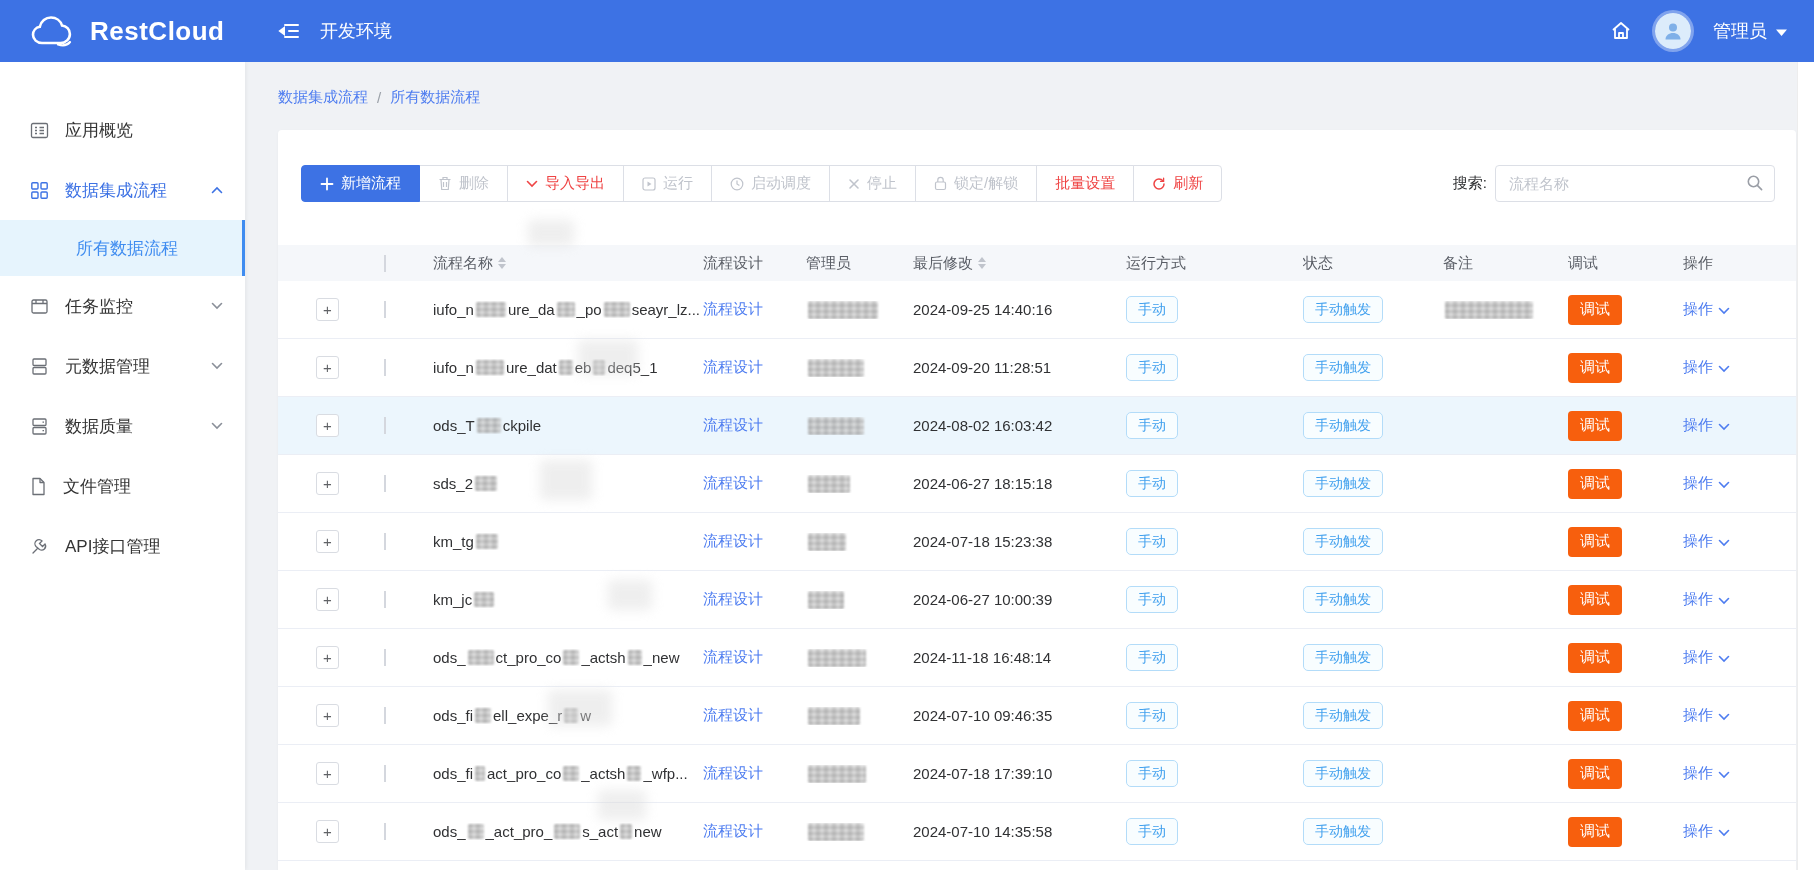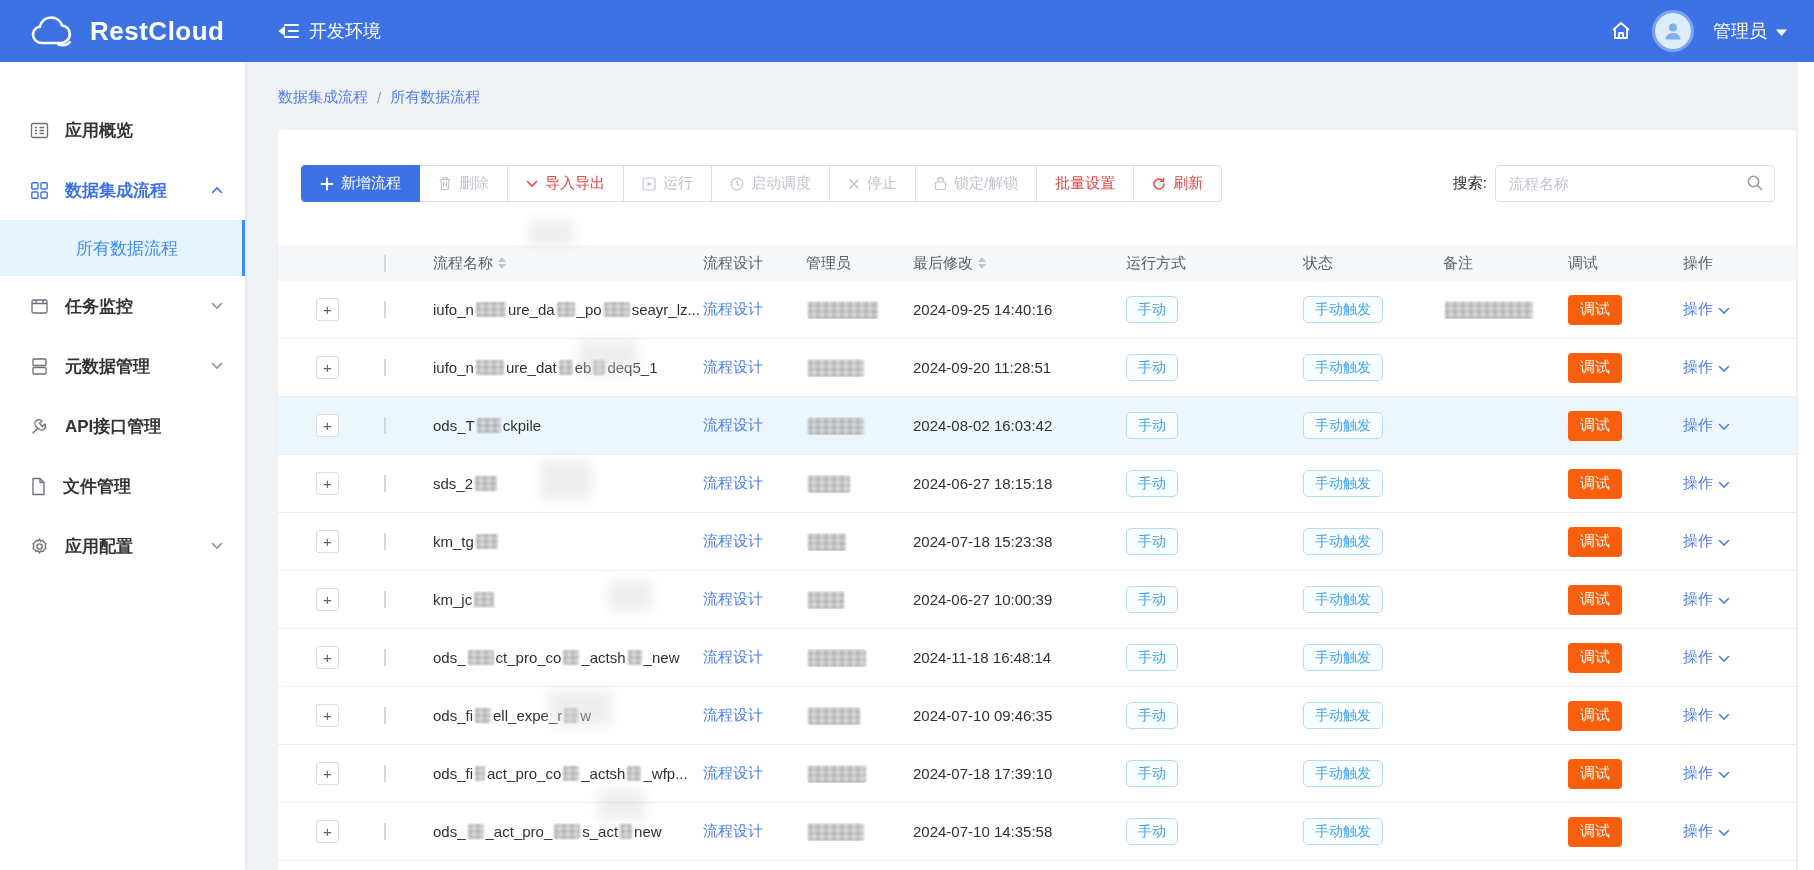--- a/index.html
+++ b/index.html
@@ -5,31 +5,31 @@
   * { margin:0; padding:0; box-sizing:border-box; }
   html,body { width:1814px; height:870px; overflow:hidden; }
   body { font-family:"Liberation Sans","DejaVu Sans",sans-serif; font-size:15px; color:#303133; background:#f0f2f5; }
   #app { position:relative; width:1814px; height:870px; background:#f0f2f5; }
 
   
   #topbar { position:absolute; top:0; left:0; width:1814px; height:62px; background:var(--primary,#3d72e4); display:flex; align-items:center; color:#fff; z-index:5; }
   .logo-wrap { display:flex; align-items:center; gap:12px; padding-left:28px; width:245px; }
   .brand { font-size:26px; font-weight:bold; letter-spacing:.5px; }
   .collapse-btn { margin-left:32px; cursor:pointer; display:flex; align-items:center; }
-  .env-label { margin-left:8px; font-size:18px; }
+  .env-label { margin-left:19px; font-size:18px; }
   .topbar-right { margin-left:auto; display:flex; align-items:center; gap:22px; padding-right:26px; }
   .home-btn { display:flex; align-items:center; cursor:pointer; }
   .avatar { width:36px; height:36px; border-radius:50%; background:radial-gradient(circle at 50% 38%, #dcecfb 0 100%); box-shadow:0 0 0 3px rgba(255,255,255,.35); display:flex; align-items:center; justify-content:center; }
   .user-menu { display:flex; align-items:center; gap:8px; font-size:18px; cursor:pointer; }
 
   
   #sidebar { position:absolute; top:62px; left:0; width:245px; height:808px; background:#fff; box-shadow:1px 0 4px rgba(0,0,0,.06); z-index:4; padding-top:38px; }
   .side-item { display:flex; align-items:center; height:60px; padding:0 22px 0 30px; color:#333; font-size:17px; cursor:pointer; }
   .side-item .ic { color:#6b6f76; margin-right:16px; display:flex; }
-  .side-item .lbl { flex:1;font-weight:bold; }
+  .side-item .lbl { flex:1; }
   .side-item .caret { color:#8a8f99; display:flex; }
   .side-item.active { color:var(--primary,#3d72e4); }
   .side-item.active .ic, .side-item.active .caret { color:var(--primary,#3d72e4); }
   .sub-item { height:56px; display:flex; align-items:center; padding-left:76px; font-size:17px; color:#333; cursor:pointer; }
   .sub-item.active { color:#3f8cf0; background:#e6f4fd; border-right:3px solid #3f8cf0; }
 
   
   #main { position:absolute; top:62px; left:245px; width:1552px; height:808px; background:#f0f2f5; }
   #breadcrumb { padding:26px 0 0 33px; font-size:15px; display:flex; gap:9px; align-items:center; }
   .crumb { color:#4d7cf0; cursor:pointer; }
@@ -178,48 +178,49 @@
         </span>
         <span class="lbl">元数据管理</span>
         <span class="caret">
           <svg width="12" height="8" viewBox="0 0 12 8" fill="none" stroke="currentColor" stroke-width="1.6" stroke-linecap="round">
             <path d="M1.5 1.5L6 6l4.5-4.5"></path>
           </svg>
         </span>
       </div>
       <div class="side-item">
         <span class="ic">
-          <svg width="19" height="19" viewBox="0 0 19 19" fill="none" stroke="currentColor" stroke-width="1.3" stroke-linecap="round">
-            <path d="M3 16l4-4M6 9.5A4 4 0 0112 4l-2.5 2.5 3 3L15 7a4 4 0 01-5.5 5.5z"></path>
-          </svg>
-        </span>
-        <span class="lbl">API接口管理</span>
+          <svg width="19" height="19" viewBox="0 0 19 19" fill="none" stroke="currentColor" stroke-width="1.3">
+            <rect x="3" y="2" width="13" height="6.5" rx="1"></rect>
+            <rect x="3" y="10.5" width="13" height="6.5" rx="1"></rect>
+            <path d="M12.5 5.2h1.5M12.5 13.7h1.5"></path>
+          </svg>
+        </span>
+        <span class="lbl">数据质量</span>
+        <span class="caret">
+          <svg width="12" height="8" viewBox="0 0 12 8" fill="none" stroke="currentColor" stroke-width="1.6" stroke-linecap="round">
+            <path d="M1.5 1.5L6 6l4.5-4.5"></path>
+          </svg>
+        </span>
       </div>
       <div class="side-item">
         <span class="ic">
           <svg width="17" height="19" viewBox="0 0 17 19" fill="none" stroke="currentColor" stroke-width="1.3" stroke-linejoin="round">
             <path d="M3 1.5h7l4 4v12H3z"></path>
             <path d="M10 1.5v4h4"></path>
           </svg>
         </span>
         <span class="lbl">文件管理</span>
       </div>
       <div class="side-item">
         <span class="ic">
-          <svg width="19" height="19" viewBox="0 0 19 19" fill="none" stroke="currentColor" stroke-width="1.3">
-            <circle cx="9.5" cy="9.5" r="2.6"></circle>
-            <path d="M9.5 1.8l1 2.3 2.5-.6 1 1.8 2 1.4-1 2.3 1 2.3-2 1.4-1 1.8-2.5-.6-1 2.3-1-2.3-2.5.6-1-1.8-2-1.4 1-2.3-1-2.3 2-1.4 1-1.8 2.5.6z" stroke-linejoin="round"></path>
-          </svg>
-        </span>
-        <span class="lbl">应用配置</span>
-        <span class="caret">
-          <svg width="12" height="8" viewBox="0 0 12 8" fill="none" stroke="currentColor" stroke-width="1.6" stroke-linecap="round">
-            <path d="M1.5 1.5L6 6l4.5-4.5"></path>
-          </svg>
-        </span>
+          <svg width="19" height="19" viewBox="0 0 19 19" fill="none" stroke="currentColor" stroke-width="1.3" stroke-linecap="round">
+            <path d="M3 16l4-4M6 9.5A4 4 0 0112 4l-2.5 2.5 3 3L15 7a4 4 0 01-5.5 5.5z"></path>
+          </svg>
+        </span>
+        <span class="lbl">API接口管理</span>
       </div>
     </nav>
 
   <div id="main">
     <div id="breadcrumb">
       <span class="crumb">数据集成流程</span>
       <span class="crumb-sep">/</span>
       <span class="crumb">所有数据流程</span>
     </div>
 

